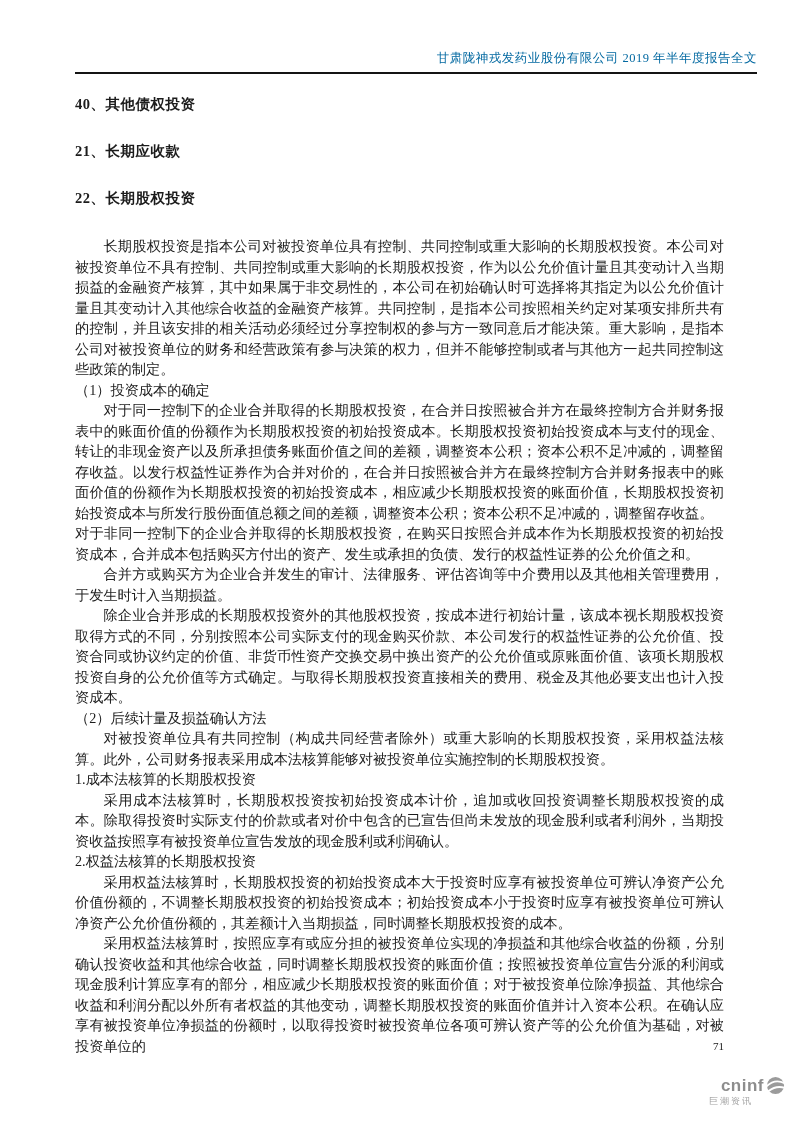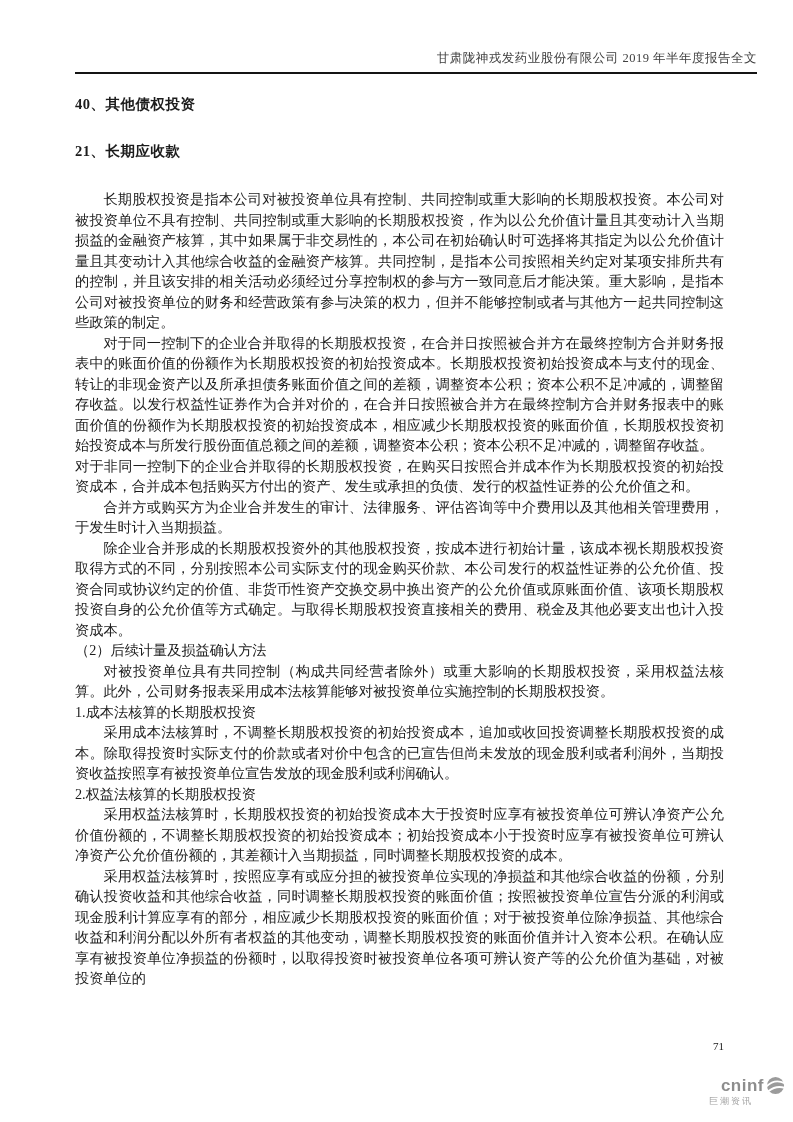--- a/index.html
+++ b/index.html
@@ -10,21 +10,21 @@
     background:#ffffff;
     overflow:hidden;
     font-family:"Liberation Serif","DejaVu Serif",serif;
     color:#1c1c1c;
   }
   .page-header {
     position:absolute;
     left:75px; top:50px; width:682px;
     text-align:right;
     font-size:12.5px;
-    color:#404040;
+    color:#0369a1;
     padding-bottom:5px;
     border-bottom:2px solid #141414;
     letter-spacing:0.5px;
   }
   .content {
     position:absolute;
     left:75px; top:95px; width:649px;
   }
   .content h2 {
     font-size:14.5px;
@@ -74,31 +74,33 @@
 
 <div class="page">
 
   <div class="page-header">
     <span>甘肃陇神戎发药业股份有限公司 2019 年半年度报告全文</span>
   </div>
 
   <div class="content">
     <h2>40、其他债权投资</h2>
     <h2>21、长期应收款</h2>
+    <h2>22、长期股权投资</h2>
 
     <div class="bodytext">
       <p class="indent">长期股权投资是指本公司对被投资单位具有控制、共同控制或重大影响的长期股权投资。本公司对被投资单位不具有控制、共同控制或重大影响的长期股权投资，作为以公允价值计量且其变动计入当期损益的金融资产核算，其中如果属于非交易性的，本公司在初始确认时可选择将其指定为以公允价值计量且其变动计入其他综合收益的金融资产核算。共同控制，是指本公司按照相关约定对某项安排所共有的控制，并且该安排的相关活动必须经过分享控制权的参与方一致同意后才能决策。重大影响，是指本公司对被投资单位的财务和经营政策有参与决策的权力，但并不能够控制或者与其他方一起共同控制这些政策的制定。</p>
+      <p class="noindent">（1）投资成本的确定</p>
       <p class="indent">对于同一控制下的企业合并取得的长期股权投资，在合并日按照被合并方在最终控制方合并财务报表中的账面价值的份额作为长期股权投资的初始投资成本。长期股权投资初始投资成本与支付的现金、转让的非现金资产以及所承担债务账面价值之间的差额，调整资本公积；资本公积不足冲减的，调整留存收益。以发行权益性证券作为合并对价的，在合并日按照被合并方在最终控制方合并财务报表中的账面价值的份额作为长期股权投资的初始投资成本，相应减少长期股权投资的账面价值，长期股权投资初始投资成本与所发行股份面值总额之间的差额，调整资本公积；资本公积不足冲减的，调整留存收益。</p>
       <p class="noindent">对于非同一控制下的企业合并取得的长期股权投资，在购买日按照合并成本作为长期股权投资的初始投资成本，合并成本包括购买方付出的资产、发生或承担的负债、发行的权益性证券的公允价值之和。</p>
       <p class="indent">合并方或购买方为企业合并发生的审计、法律服务、评估咨询等中介费用以及其他相关管理费用，于发生时计入当期损益。</p>
       <p class="indent">除企业合并形成的长期股权投资外的其他股权投资，按成本进行初始计量，该成本视长期股权投资取得方式的不同，分别按照本公司实际支付的现金购买价款、本公司发行的权益性证券的公允价值、投资合同或协议约定的价值、非货币性资产交换交易中换出资产的公允价值或原账面价值、该项长期股权投资自身的公允价值等方式确定。与取得长期股权投资直接相关的费用、税金及其他必要支出也计入投资成本。</p>
       <p class="noindent">（2）后续计量及损益确认方法</p>
       <p class="indent">对被投资单位具有共同控制（构成共同经营者除外）或重大影响的长期股权投资，采用权益法核算。此外，公司财务报表采用成本法核算能够对被投资单位实施控制的长期股权投资。</p>
       <p class="noindent">1.成本法核算的长期股权投资</p>
-      <p class="indent">采用成本法核算时，不调整长期股权投资的初始投资成本，追加或收回投资调整长期股权投资的成本。除取得投资时实际支付的价款或者对价中包含的已宣告但尚未发放的现金股利或者利润外，当期投资收益按照享有被投资单位宣告发放的现金股利或利润确认。</p>
+      <p class="indent">采用成本法核算时，长期股权投资按初始投资成本计价，追加或收回投资调整长期股权投资的成本。除取得投资时实际支付的价款或者对价中包含的已宣告但尚未发放的现金股利或者利润外，当期投资收益按照享有被投资单位宣告发放的现金股利或利润确认。</p>
       <p class="noindent">2.权益法核算的长期股权投资</p>
       <p class="indent">采用权益法核算时，长期股权投资的初始投资成本大于投资时应享有被投资单位可辨认净资产公允价值份额的，不调整长期股权投资的初始投资成本；初始投资成本小于投资时应享有被投资单位可辨认净资产公允价值份额的，其差额计入当期损益，同时调整长期股权投资的成本。</p>
       <p class="indent">采用权益法核算时，按照应享有或应分担的被投资单位实现的净损益和其他综合收益的份额，分别确认投资收益和其他综合收益，同时调整长期股权投资的账面价值；按照被投资单位宣告分派的利润或现金股利计算应享有的部分，相应减少长期股权投资的账面价值；对于被投资单位除净损益、其他综合收益和利润分配以外所有者权益的其他变动，调整长期股权投资的账面价值并计入资本公积。在确认应享有被投资单位净损益的份额时，以取得投资时被投资单位各项可辨认资产等的公允价值为基础，对被投资单位的</p>
     </div>
   </div>
 
   <div class="page-number">71</div>
 
   <div class="logo">
     <div class="logo-row">

